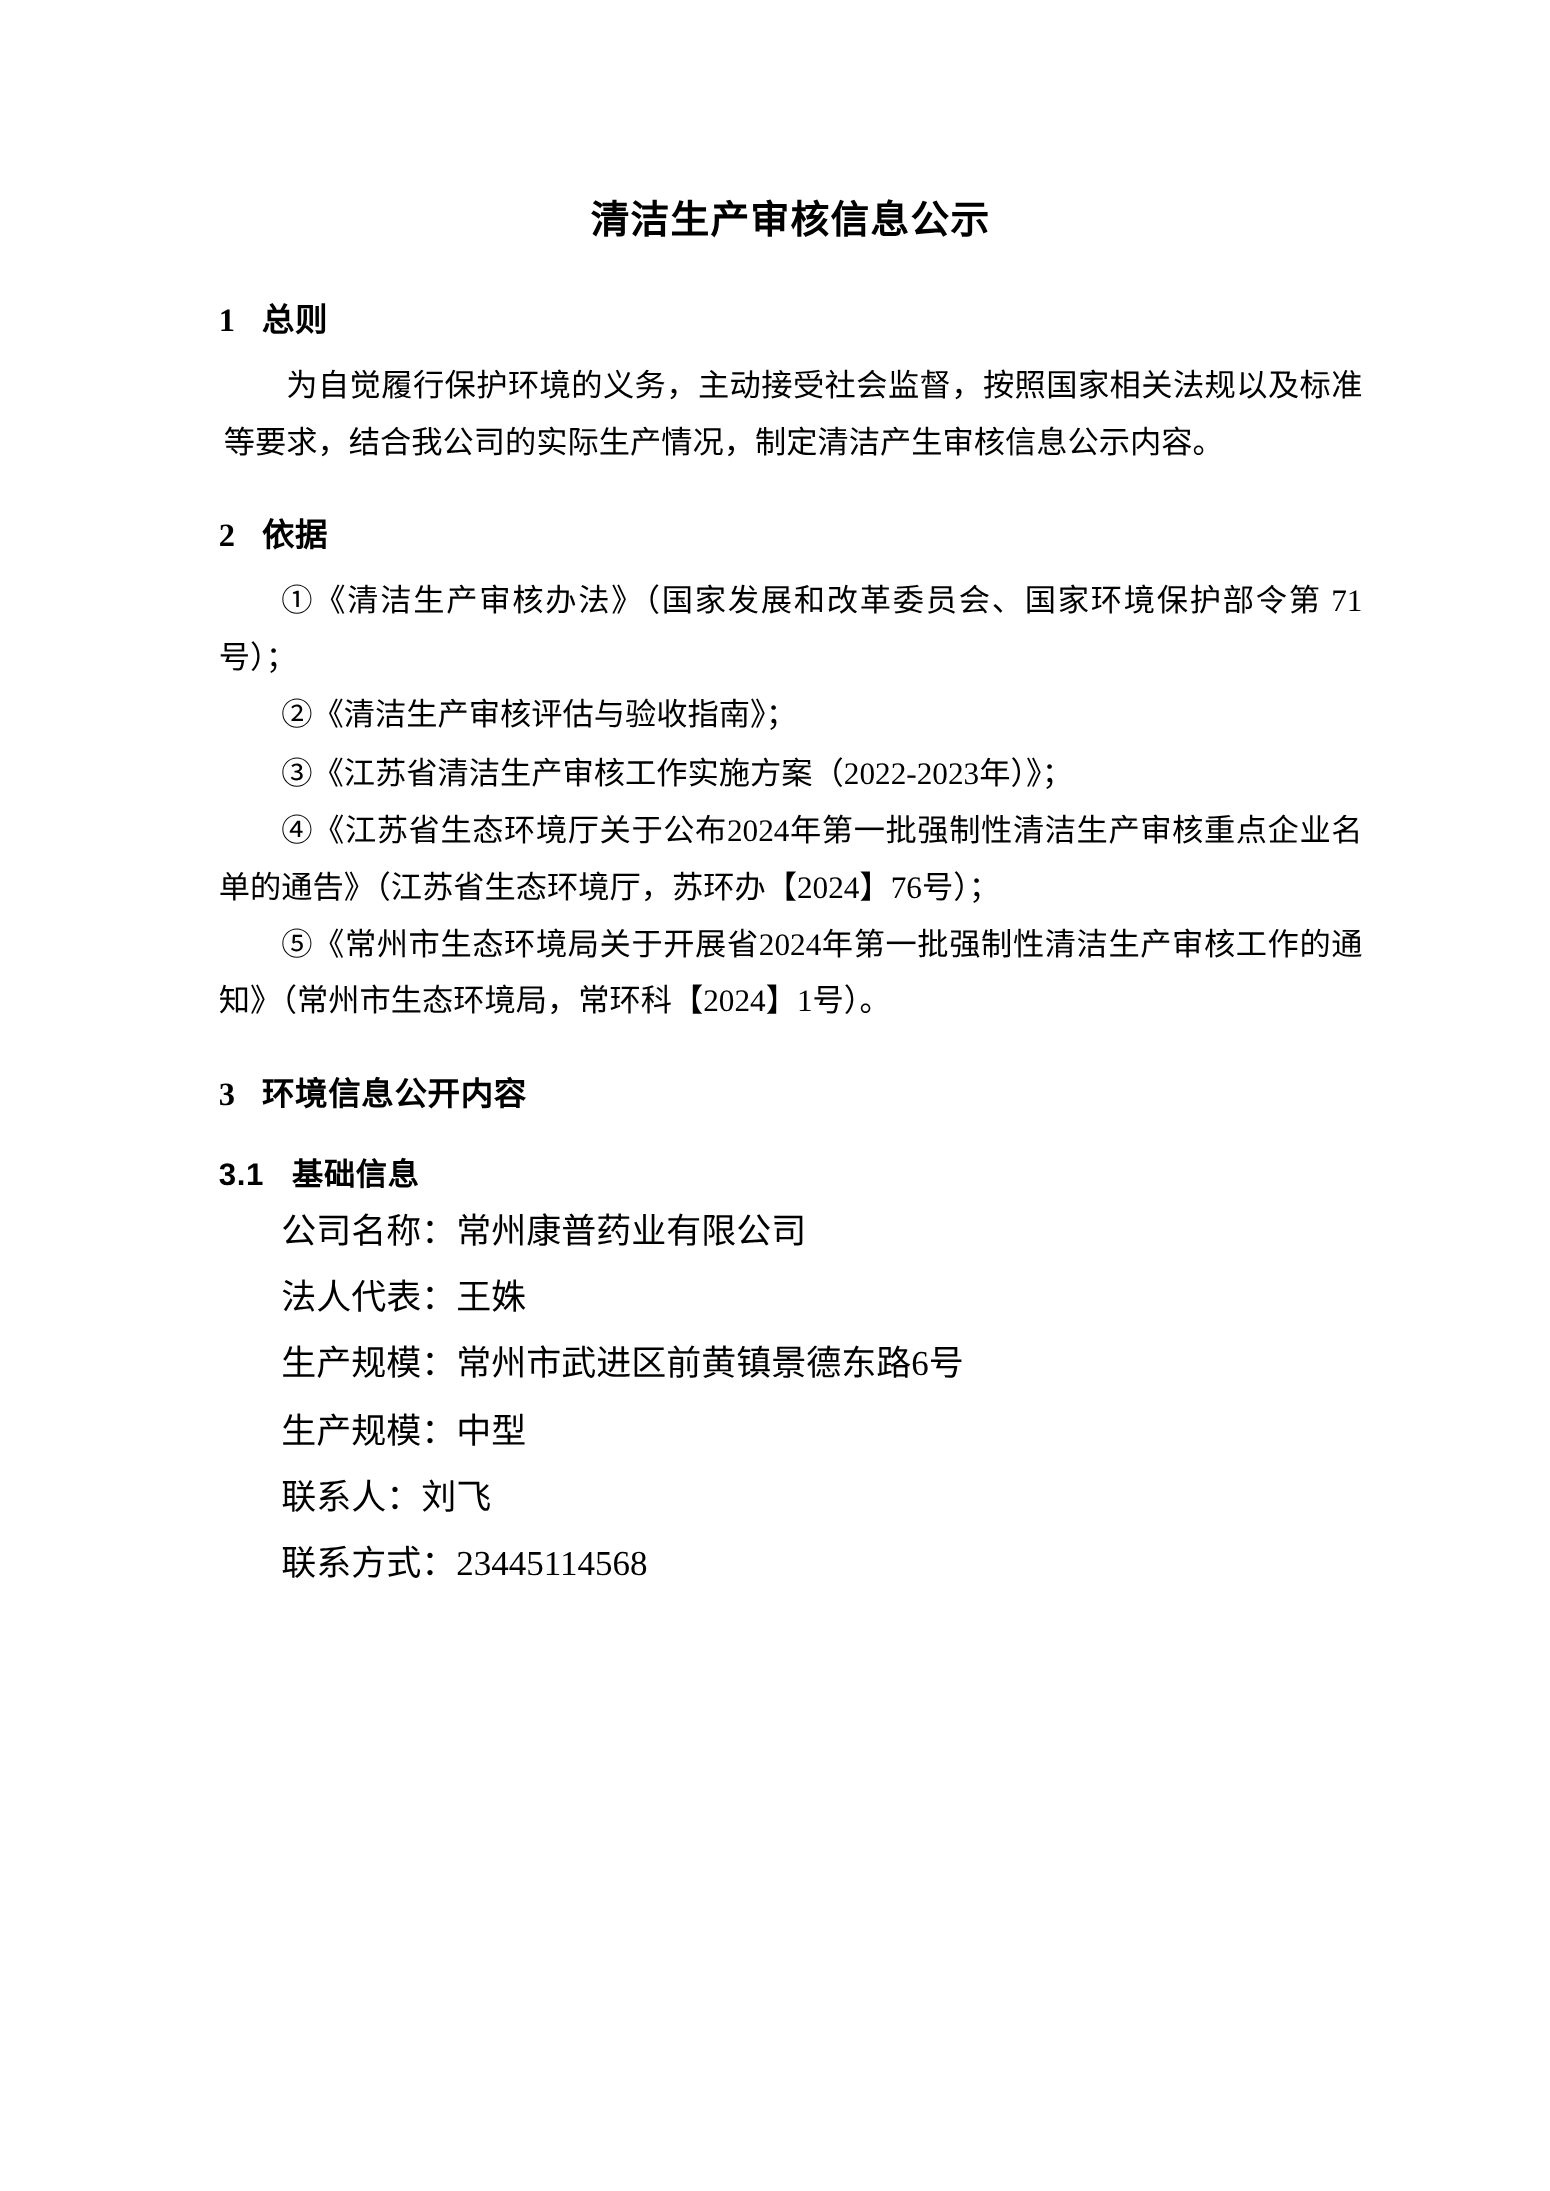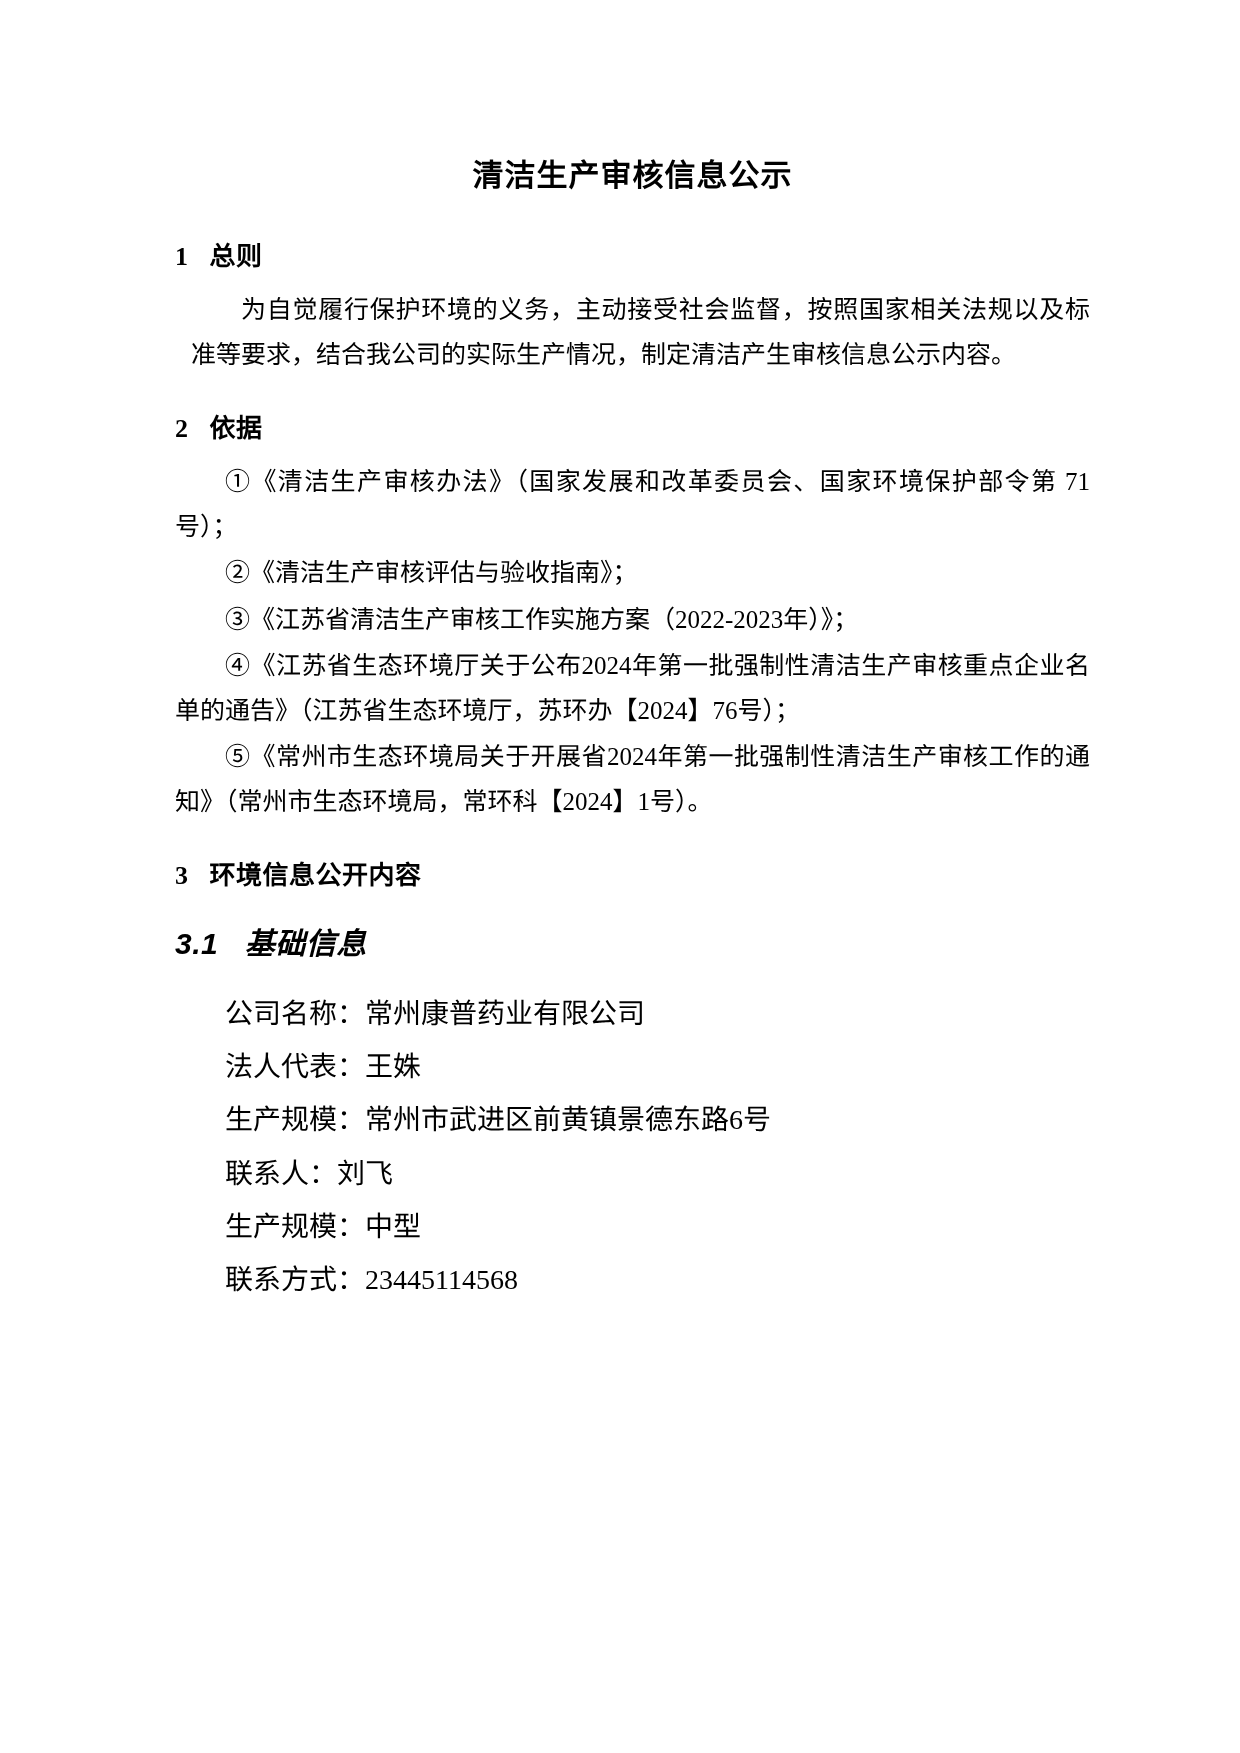--- a/index.html
+++ b/index.html
@@ -30,31 +30,30 @@
     font-family: "Liberation Sans", "DejaVu Sans", sans-serif;
   }
   h2.section-heading {
     font-size: 26px;
     font-weight: bold;
     margin: 30px 0 16px 0;
     font-family: Liberation Serif, serif;
     letter-spacing: 0.5px;
   }
   h3.sub-heading {
-    font-size: 30px;
+    font-size: 25px;
     font-weight: bold;
-    margin: 28px 0 24px 0;
+    margin: 28px 0 4px 0;
     font-family: "Liberation Sans", "DejaVu Sans", sans-serif;
     letter-spacing: 0.5px;
-    font-style: italic;
   }
   p.body-text {
     font-size: 25px;
     line-height: 1.78;
-    margin: 0 0 4px 16px;
+    margin: 0 0 4px 4px;
     text-indent: 50px;
     text-align: justify;
     text-justify: inter-ideograph;
   }
   p.item-text {
     font-size: 25px;
     line-height: 1.78;
     margin: 0 0 2px 0;
     text-indent: 50px;
     text-align: justify;
@@ -118,23 +117,23 @@
     <li>
       <span class="info-label">公司名称：</span><span class="info-value">常州康普药业有限公司</span>
     </li>
     <li>
       <span class="info-label">法人代表：</span><span class="info-value">王姝</span>
     </li>
     <li>
       <span class="info-label">生产规模：</span><span class="info-value">常州市武进区前黄镇景德东路6号</span>
     </li>
     <li>
-      <span class="info-label">联系人：</span><span class="info-value">刘飞</span>
+      <span class="info-label">生产规模：</span><span class="info-value">中型</span>
     </li>
     <li>
-      <span class="info-label">生产规模：</span><span class="info-value">中型</span>
+      <span class="info-label">联系人：</span><span class="info-value">刘飞</span>
     </li>
     <li>
       <span class="info-label">联系方式：</span><span class="info-value num-latin">23445114568</span>
     </li>
   </ul>
 
 </div>
 
 </body></html>

